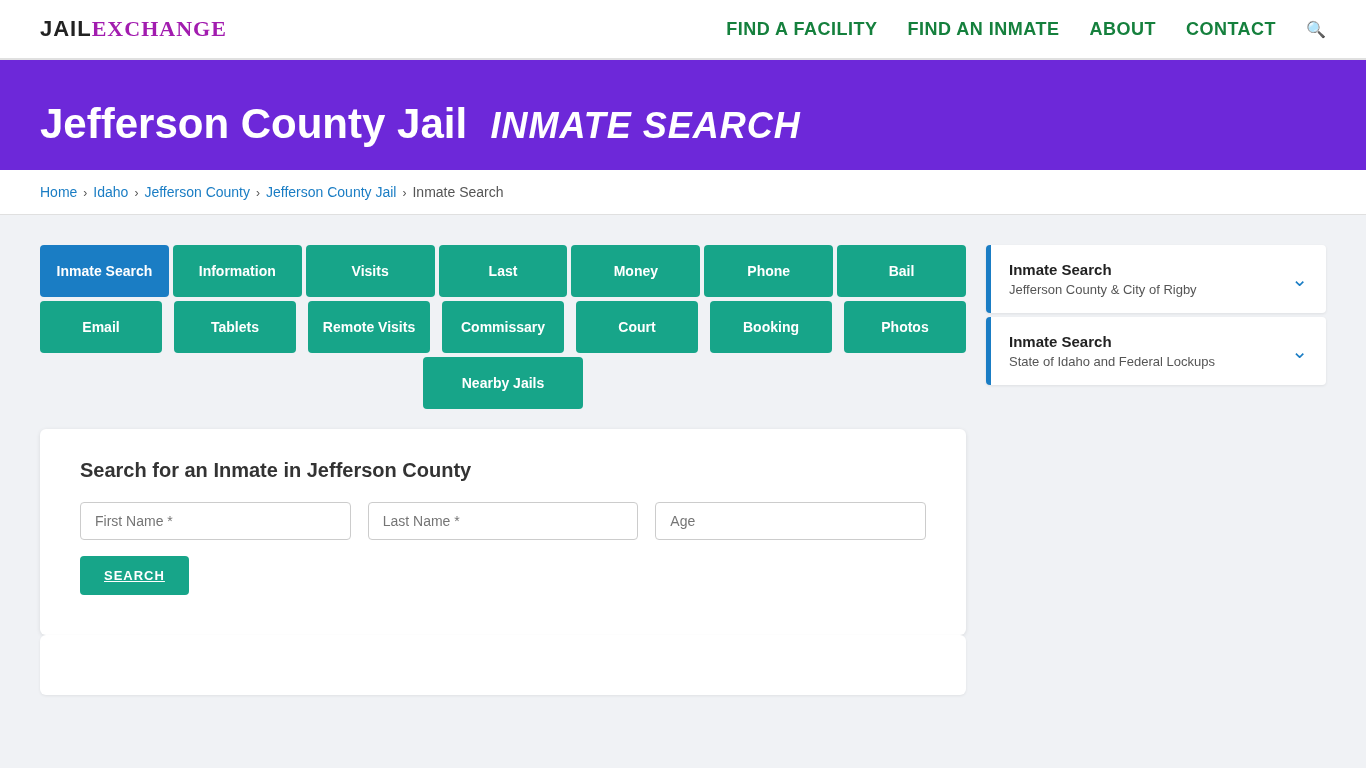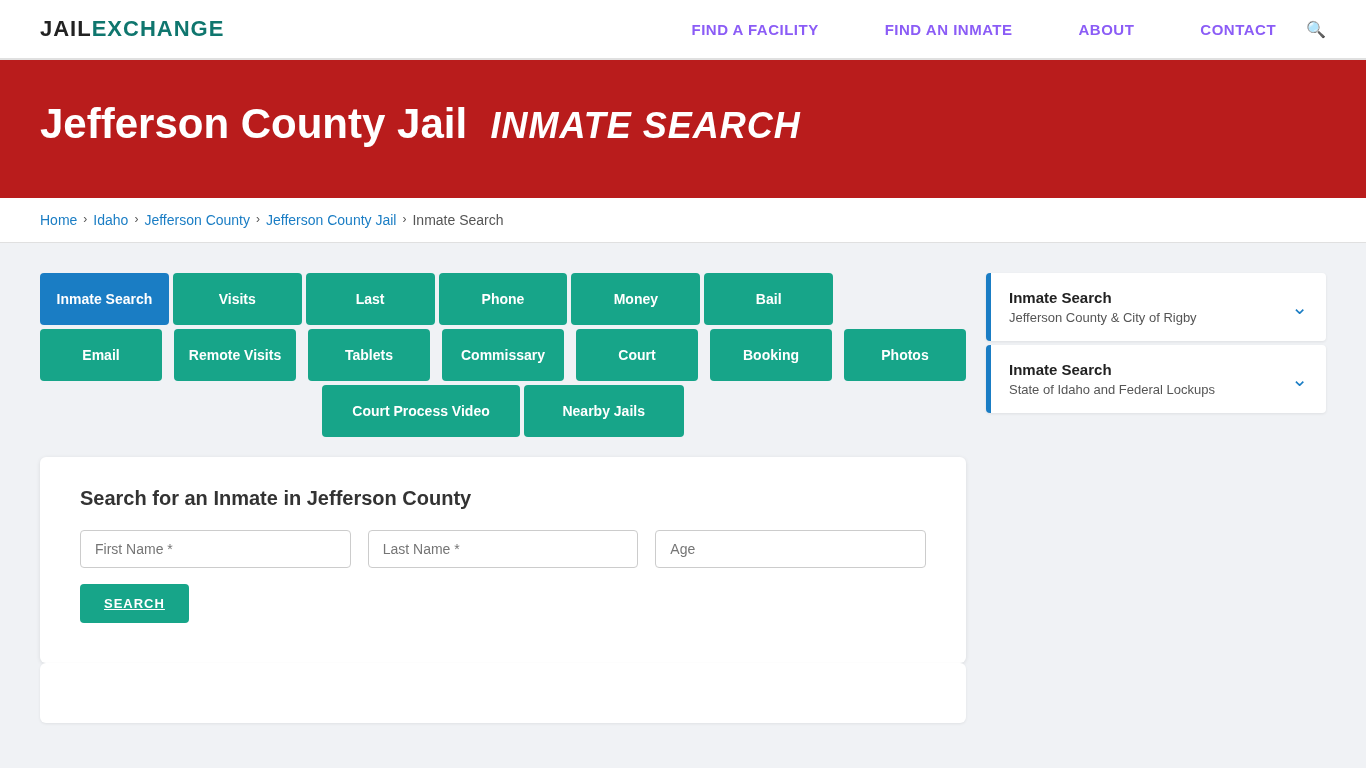--- a/index.html
+++ b/index.html
@@ -15,45 +15,44 @@
       align-items: center;
       justify-content: space-between;
     }
     .logo {
       font-size: 22px;
       font-weight: 900;
       letter-spacing: 1px;
       text-transform: uppercase;
     }
     .logo-jail { color: #222; }
-    .logo-exchange { color: #0f766e; }
+    .logo-exchange { color: #a21caf; font-family: Liberation Serif, serif; }
     .nav {
       display: flex;
       align-items: center;
       gap: 30px;
     }
     .nav-item {
-      font-size: 15px;
-      font-weight: 700;
-      color: #8b5cf6;
+      font-size: 18px;
+      font-weight: 700;
+      color: #15803d;
       text-transform: uppercase;
       letter-spacing: 0.5px;
       cursor: pointer;
-      margin-left: 36px;
     }
     .search-icon-btn {
       cursor: pointer;
       color: #333;
       font-size: 16px;
     }
 
     
     .hero {
-      background: #b91c1c;
-      padding: 40px 40px 50px 40px;
+      background: #6d28d9;
+      padding: 40px 40px 22px 40px;
     }
     .hero h1 {
       color: #fff;
       font-size: 42px;
       font-weight: 900;
     }
     .hero h1 span.italic-tag {
       font-style: italic;
       font-weight: 700;
       font-size: 36px;
@@ -62,21 +61,21 @@
     }
 
     
     .breadcrumb-bar {
       background: #fff;
       padding: 14px 40px;
       border-bottom: 1px solid #e0e0e0;
     }
     .breadcrumb {
       display: flex;
-      align-items: flex-start;
+      align-items: flex-end;
       gap: 6px;
       font-size: 14px;
     }
     .breadcrumb a, .breadcrumb-link {
       color: #1a7dc4;
       cursor: pointer;
       text-decoration: none;
     }
     .breadcrumb-sep {
       color: #555;
@@ -263,39 +262,39 @@
     <span class="breadcrumb-sep">›</span>
     <span class="breadcrumb-current">Inmate Search</span>
   </nav>
 </div>
 
 <div class="main">
   <div class="content-left">
 
     <div class="tabs-grid">
       <button class="tab-btn active">Inmate Search</button>
+      <button class="tab-btn">Information</button>
       <button class="tab-btn">Visits</button>
       <button class="tab-btn">Last</button>
+      <button class="tab-btn">Money</button>
       <button class="tab-btn">Phone</button>
-      <button class="tab-btn">Money</button>
       <button class="tab-btn">Bail</button>
     </div>
 
     <div class="tabs-row2">
       <button class="tab-btn">Email</button>
+      <button class="tab-btn">Tablets</button>
       <button class="tab-btn">Remote Visits</button>
-      <button class="tab-btn">Tablets</button>
       <button class="tab-btn">Commissary</button>
       <button class="tab-btn">Court</button>
       <button class="tab-btn">Booking</button>
       <button class="tab-btn">Photos</button>
     </div>
 
     <div class="tabs-row3-wrapper">
-      <button class="tab-btn-center">Court Process Video</button>
       <button class="tab-btn-center">Nearby Jails</button>
     </div>
 
     <div class="search-box">
       <h2>Search for an Inmate in Jefferson County</h2>
       <div class="search-fields">
         <input type="text" placeholder="First Name *" style="">
         <input type="text" placeholder="Last Name *" style="">
         <input type="text" placeholder="Age" style="">
       </div>

